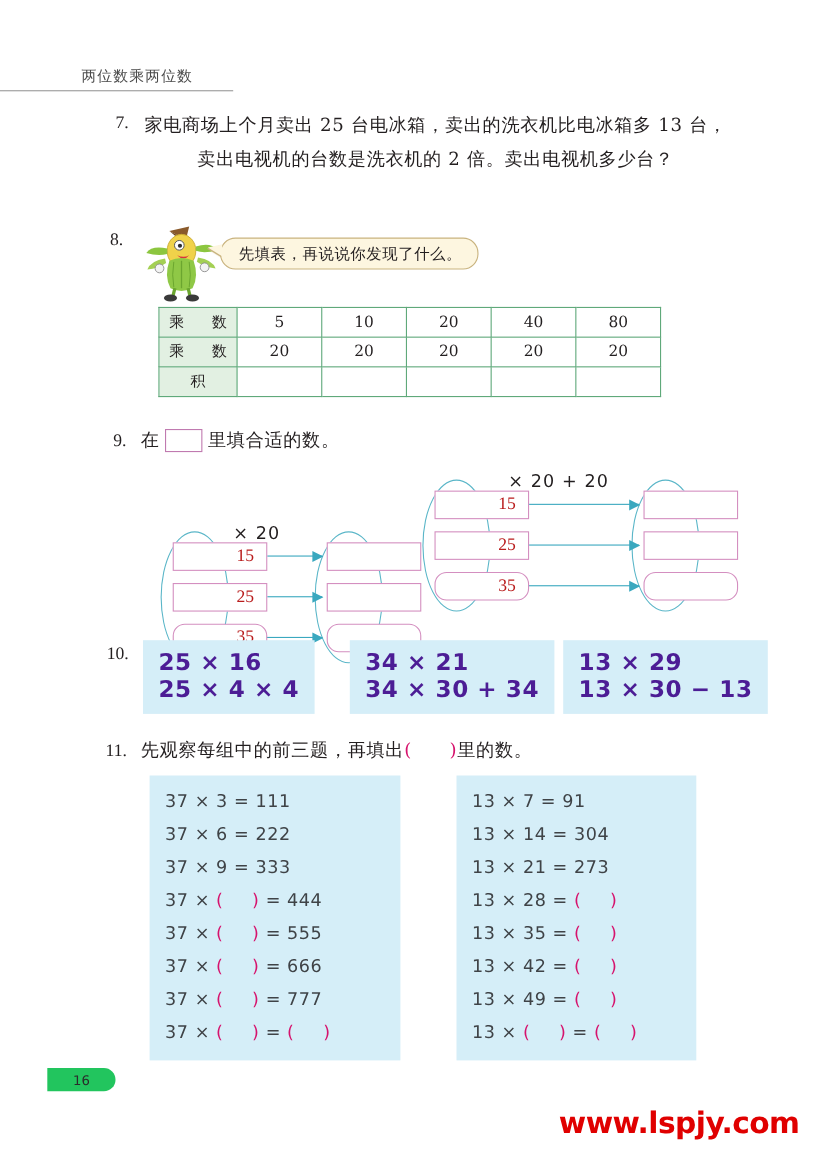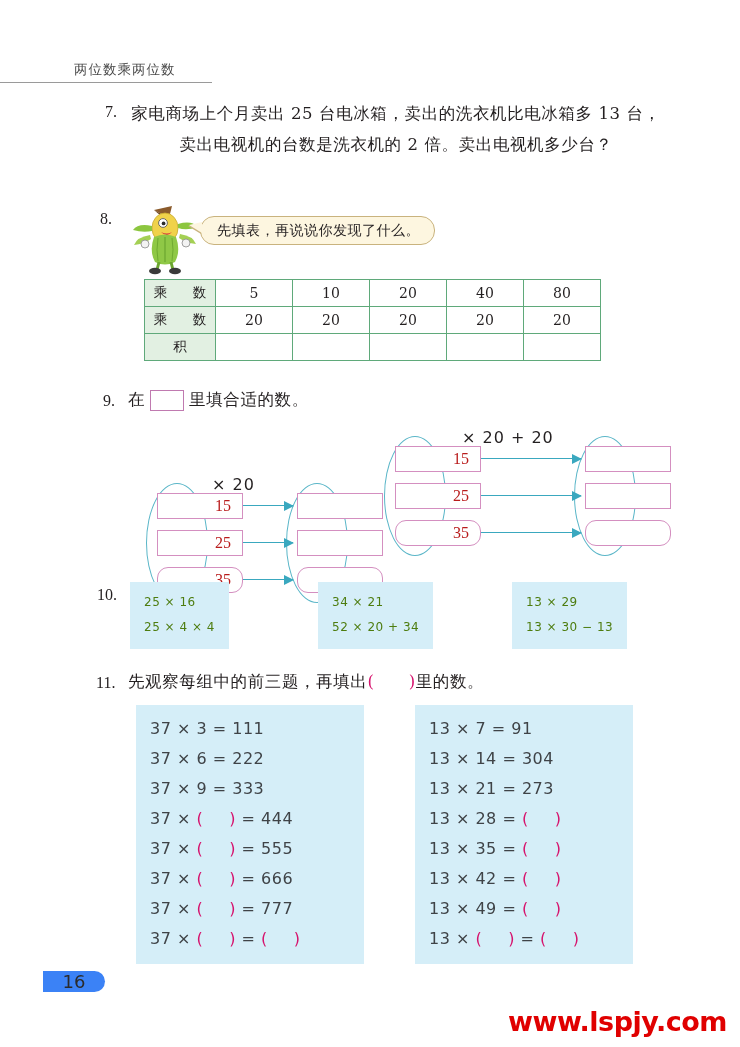--- a/index.html
+++ b/index.html
@@ -224,26 +224,27 @@
   }
   #mapdiag-left  .op { left: 72px; }
   #mapdiag-right .op { left: 84px; }
 
   
   #q10-num { left: 97px; top: 586px; }
   .blue-box {
     position: absolute;
     background: #d5eef8;
     font-family: "DejaVu Sans", "Liberation Sans", sans-serif;
-    font-size: 12px;
-    color: #4d7c0f;
+    font-size: 21px;
+    color: #4c1d95;
     line-height: 25px;
     padding: 8px 14px 9px 14px;
     letter-spacing: 0.5px;
     white-space: nowrap;
+    font-weight: bold;
   }
   #q10-box-0 { left: 130px; top: 582px; }
   #q10-box-1 { left: 318px; top: 582px; }
   #q10-box-2 { left: 512px; top: 582px; }
 
   
   #q11-num { left: 96px; top: 674px; }
   #q11-text {
     position: absolute;
     left: 128px;
@@ -276,27 +277,27 @@
   }
   .paren .gap { display: inline-block; width: 26px; }
 
   
   #page-pill {
     position: absolute;
     left: 43px;
     top: 971px;
     width: 62px;
     height: 21px;
-    background: #3b82f6;
+    background: #22c55e;
     border-radius: 0 11px 11px 0;
     display: flex;
     align-items: center;
     justify-content: center;
     font-family: "DejaVu Sans", "Liberation Sans", sans-serif;
-    font-size: 18px;
+    font-size: 12px;
     color: #2b2b2b;
   }
   #watermark {
     position: absolute;
     left: 508px;
     top: 1006px;
     font-family: "DejaVu Sans", "Liberation Sans", sans-serif;
     font-weight: bold;
     font-size: 27px;
     color: #e00000;
@@ -418,21 +419,21 @@
     <div class="cell dst row3"></div>
   </div>
 
   <div class="prob-num" id="q10-num">10.</div>
   <div class="blue-box" id="q10-box-0">
     <span class="eq-line">25 × 16</span>
     <span class="eq-line">25 × 4 × 4</span>
   </div>
   <div class="blue-box" id="q10-box-1">
     <span class="eq-line">34 × 21</span>
-    <span class="eq-line">52 × 20 + 34</span>
+    <span class="eq-line">34 × 30 + 34</span>
   </div>
   <div class="blue-box" id="q10-box-2">
     <span class="eq-line">13 × 29</span>
     <span class="eq-line">13 × 30 − 13</span>
   </div>
 
   <div class="prob-num" id="q11-num">11.</div>
   <div id="q11-text">
     <span>先观察每组中的前三题，再填出</span><span class="pink">(　　)</span><span>里的数。</span>
   </div>

